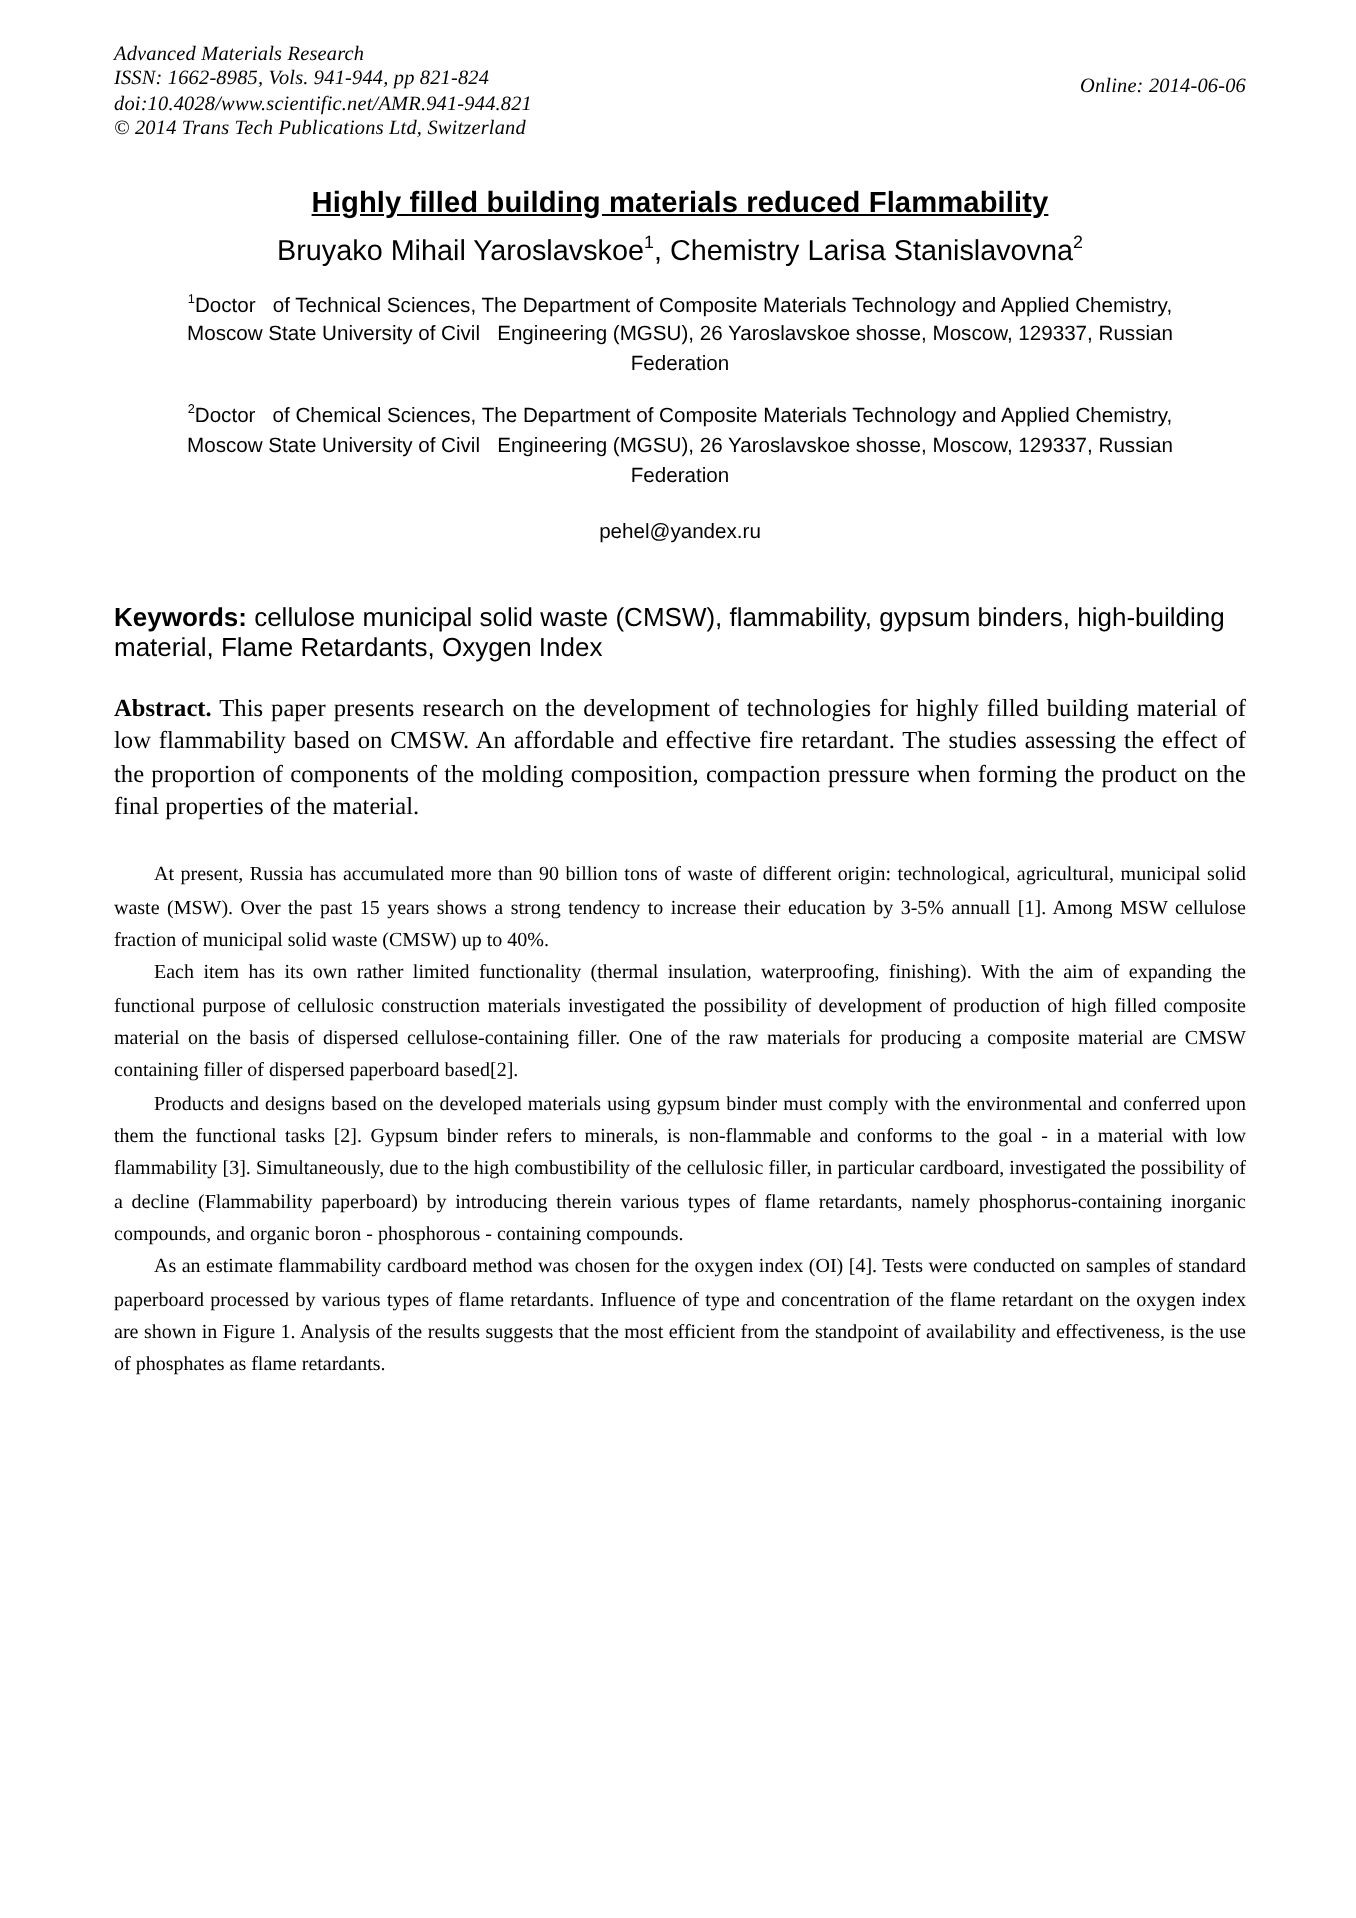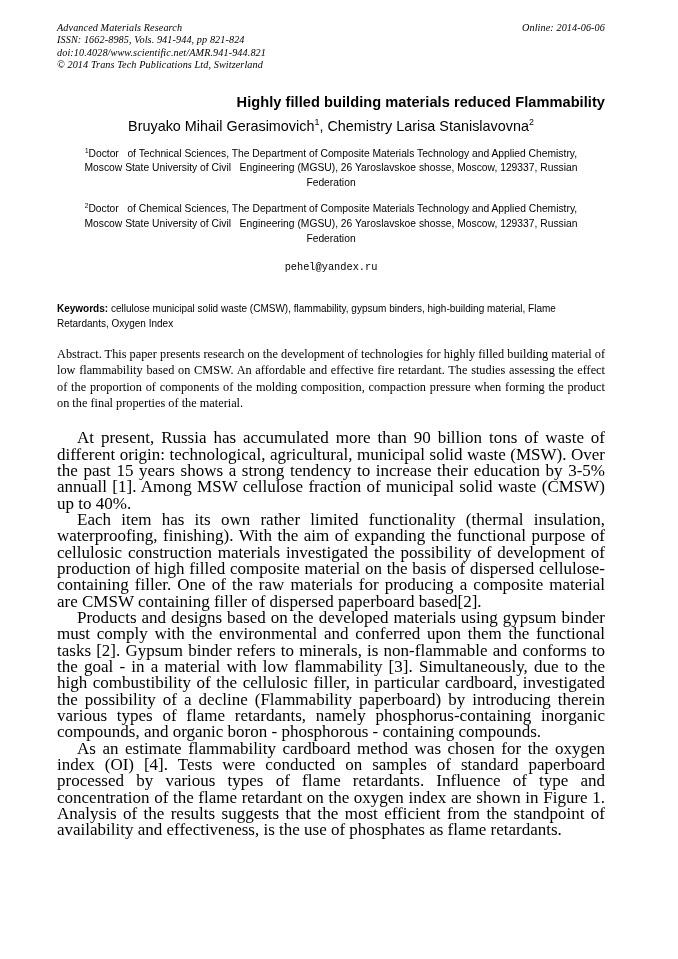--- a/index.html
+++ b/index.html
@@ -18,53 +18,54 @@
   }
 
   .page {
     position: absolute;
     left: 0;
     top: 0;
     width: 678px;
     height: 959px;
     background: #ffffff;
     box-sizing: border-box;
-    padding: 22px 73px 0 57px;
+    padding: 22px 55px 0 57px;
   }
 
   
   .journal-header {
     position: relative;
     font-style: italic;
     font-size: 10.2px;
     line-height: 12.4px;
     letter-spacing: 0.1px;
   }
   .journal-header .left {
     display: block;
     white-space: pre;
   }
   .journal-header .online {
     position: absolute;
     right: 0;
-    top: 0;
+    top: 16px;
     font-style: italic;
     font-size: 10.2px;
     white-space: nowrap;
   }
 
   
   .title {
     margin-top: 21px;
-    text-align: right;
+    text-align: center;
     font-family: "Liberation Sans", "DejaVu Sans", sans-serif;
     font-weight: bold;
     font-size: 14.6px;
     line-height: 18px;
     letter-spacing: 0.05px;
+    text-decoration: underline;
   }
   .authors {
     margin-top: 6px;
     text-align: center;
     font-family: "Liberation Sans", "DejaVu Sans", sans-serif;
     font-size: 14.4px;
     line-height: 19px;
   }
   sup {
     font-size: 0.62em;
@@ -80,49 +81,49 @@
     line-height: 14.6px;
     white-space: pre-wrap;
     padding: 0 18px;
   }
   .aff1 { margin-top: 11px; }
   .aff2 { margin-top: 12px; }
 
   .email {
     margin-top: 14px;
     text-align: center;
-    font-family: Liberation Mono, monospace;
+    font-family: Liberation Sans, sans-serif;
     font-size: 10.3px;
     line-height: 14px;
   }
 
   
   .keywords {
     margin-top: 28px;
     font-family: "Liberation Sans", "DejaVu Sans", sans-serif;
-    font-size: 10px;
+    font-size: 13px;
     line-height: 14.4px;
     text-align: left;
   }
   .keywords b { font-weight: bold; }
 
   
   .abstract {
     margin-top: 15px;
     font-size: 12.3px;
     line-height: 16.3px;
     text-align: justify;
     text-justify: inter-word;
   }
-  .abstract b { font-weight: normal; margin-top: 16px; }
+  .abstract b { font-weight: bold; margin-top: 16px; }
 
   
   .body-block {
     margin-top: 19px;
-    font-size: 17px;
+    font-size: 10px;
     line-height: 16.35px;
     text-align: justify;
     text-justify: inter-word;
   }
   .body-block p {
     margin: 0;
     text-indent: 20px;
   }
 </style>
 </head>
@@ -133,21 +134,21 @@
   <div class="journal-header">
     <span class="left">Advanced Materials Research
 ISSN: 1662-8985, Vols. 941-944, pp 821-824
 doi:10.4028/www.scientific.net/AMR.941-944.821
 © 2014 Trans Tech Publications Ltd, Switzerland</span>
     <span class="online">Online: 2014-06-06</span>
   </div>
 
   <div class="title">Highly filled building materials reduced Flammability</div>
 
-  <div class="authors"><span>Bruyako Mihail Gerasimovich</span><sup>1</sup><span>, </span><span>Chemistry Larisa Stanislavovna</span><sup>2</sup></div>
+  <div class="authors"><span>Bruyako Mihail Yaroslavskoe</span><sup>1</sup><span>, </span><span>Chemistry Larisa Stanislavovna</span><sup>2</sup></div>
 
   <div class="affiliation aff1"><sup>1</sup><span>Doctor   of Technical Sciences, The Department of Composite Materials Technology and Applied Chemistry, Moscow State University of Civil   Engineering (MGSU), 26 Yaroslavskoe shosse, Moscow, 129337, Russian Federation</span></div>
 
   <div class="affiliation aff2"><sup>2</sup><span>Doctor   of Chemical Sciences, The Department of Composite Materials Technology and Applied Chemistry, Moscow State University of Civil   Engineering (MGSU), 26 Yaroslavskoe shosse, Moscow, 129337, Russian Federation</span></div>
 
   <div class="email">pehel@yandex.ru</div>
 
   <div class="keywords"><b>Keywords:</b><span> cellulose municipal solid waste (CMSW), flammability, gypsum binders, high-building material, Flame Retardants, Oxygen Index</span></div>
 
   <div class="abstract"><b>Abstract.</b><span> This paper presents research on the development of technologies for highly filled building material of low flammability based on CMSW. An affordable and effective fire retardant. The studies assessing the effect of the proportion of components of the molding composition, compaction pressure when forming the product on the final properties of the material.</span></div>

